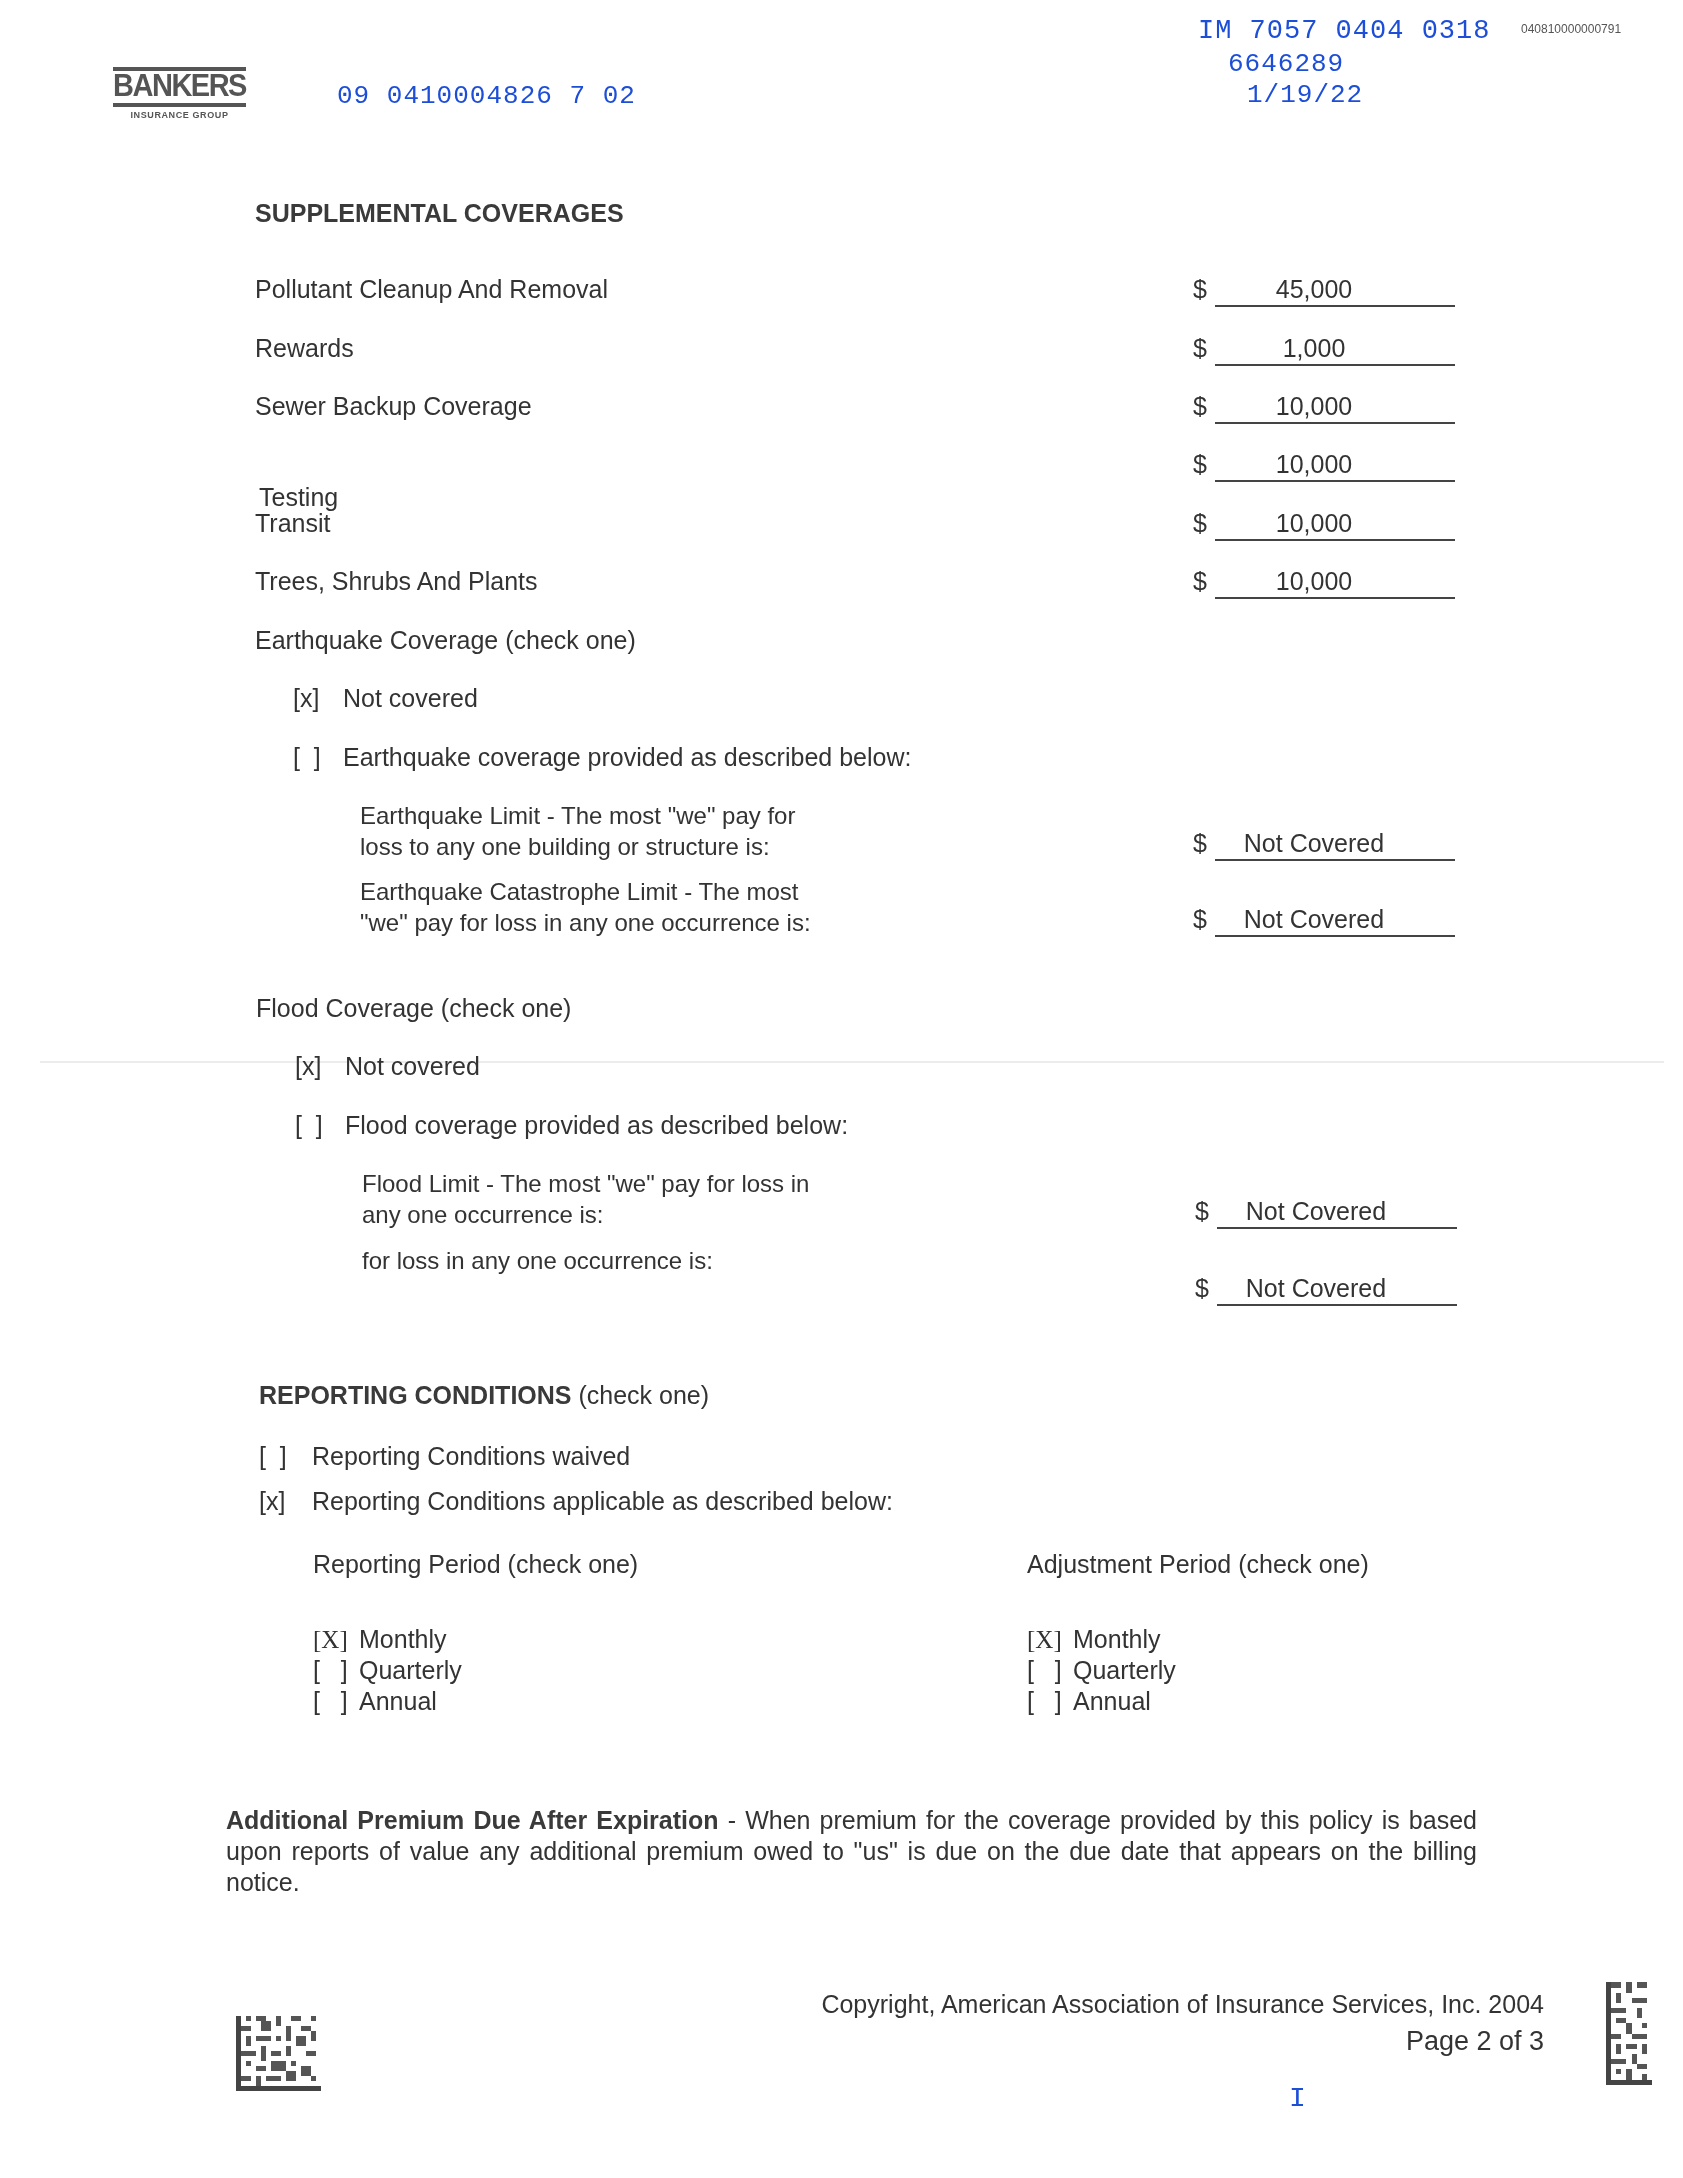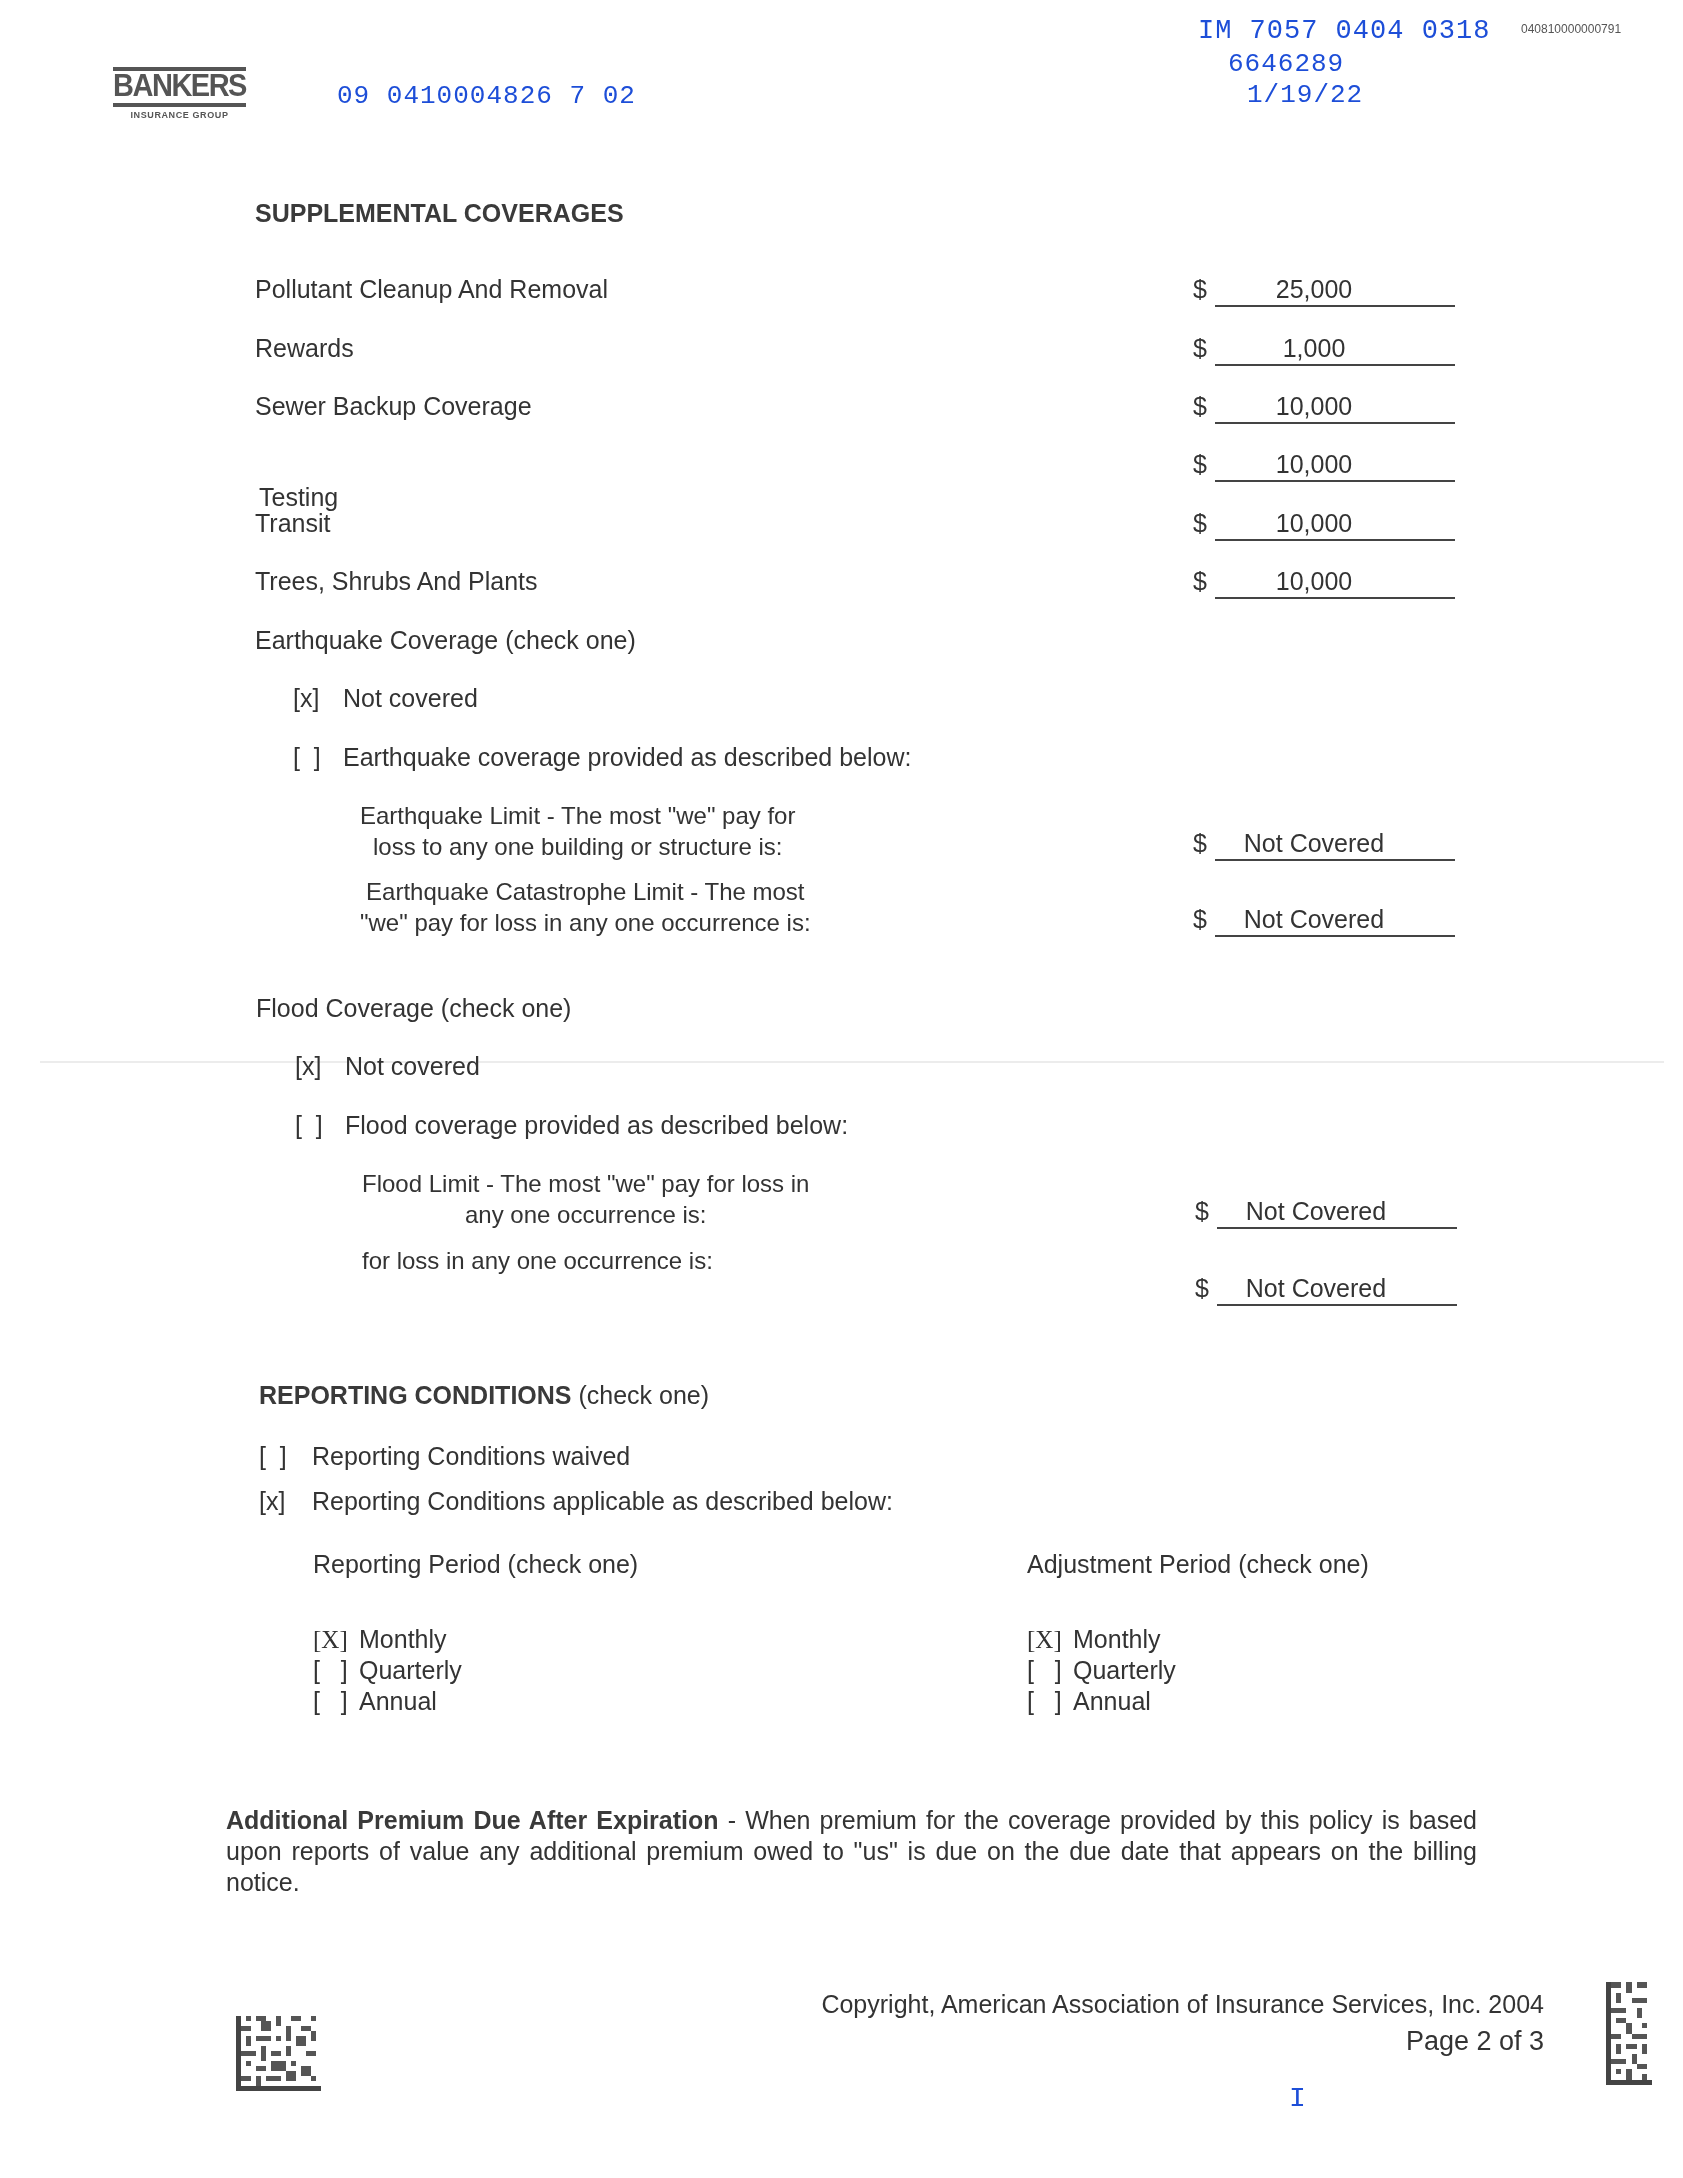--- a/index.html
+++ b/index.html
@@ -38,21 +38,21 @@
     }
     .policy-line { left: 337px; top: 81px; font-size: 26px; letter-spacing: 1px; }
     .im-line { left: 1198px; top: 16px; font-size: 27px; letter-spacing: 1px; }
     .im-code { left: 1228px; top: 49px; font-size: 26px; letter-spacing: 1px; }
     .im-date { left: 1247px; top: 80px; font-size: 26px; letter-spacing: 1px; }
     .doc-id { left: 1521px; top: 22px; font-size: 12px; color: #555; text-align: right; }
 
     
     .h-section { font-weight: bold; font-size: 25px; color: #3a3a3a; }
     .t { font-size: 25px; color: #333; }
-    .t-sm { font-size: 24px; color: #333; line-height: 31px; text-align: center; }
+    .t-sm { font-size: 24px; color: #333; line-height: 31px; }
 
     
     .amount {
       position: absolute; left: 1193px; width: 257px; height: 34px;
     }
     .amount .dollar { position: absolute; left: 0; top: 0; font-size: 25px; color: #333; }
     .amount .line {
       position: absolute; left: 22px; top: 30px; width: 240px; height: 2px; background: #444;
     }
     .amount .val {
@@ -96,21 +96,21 @@
 <div class="abs mono im-date">1/19/22</div>
 <div class="abs sans doc-id">040810000000791</div>
 
 <div class="abs h-section" style="left:255px; top:199px;">SUPPLEMENTAL COVERAGES</div>
 
 <div>
   <div>
     <div class="abs t" style="left:255px; top:275px;">Pollutant Cleanup And Removal</div>
     <div class="amount" style="top:275px;">
       <span class="dollar">$</span>
-      <span class="val">25,000</span>
+      <span class="val">45,000</span>
       <span class="line"></span>
     </div>
   </div>
   <div>
     <div class="abs t" style="left:255px; top:334px;">Rewards</div>
     <div class="amount" style="top:334px;">
       <span class="dollar">$</span>
       <span class="val">1,000</span>
       <span class="line"></span>
     </div>

